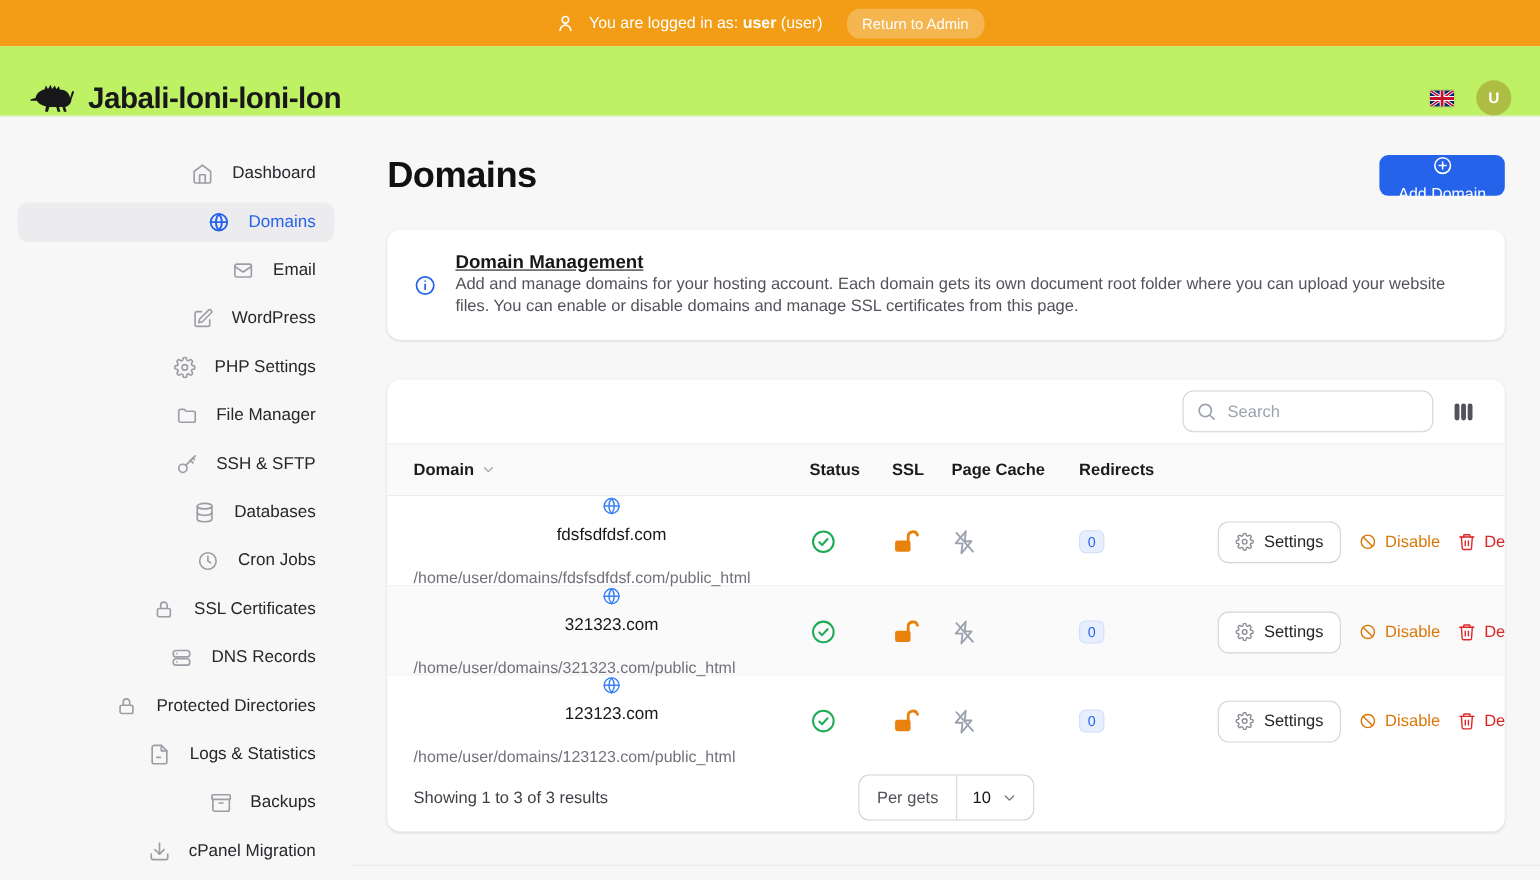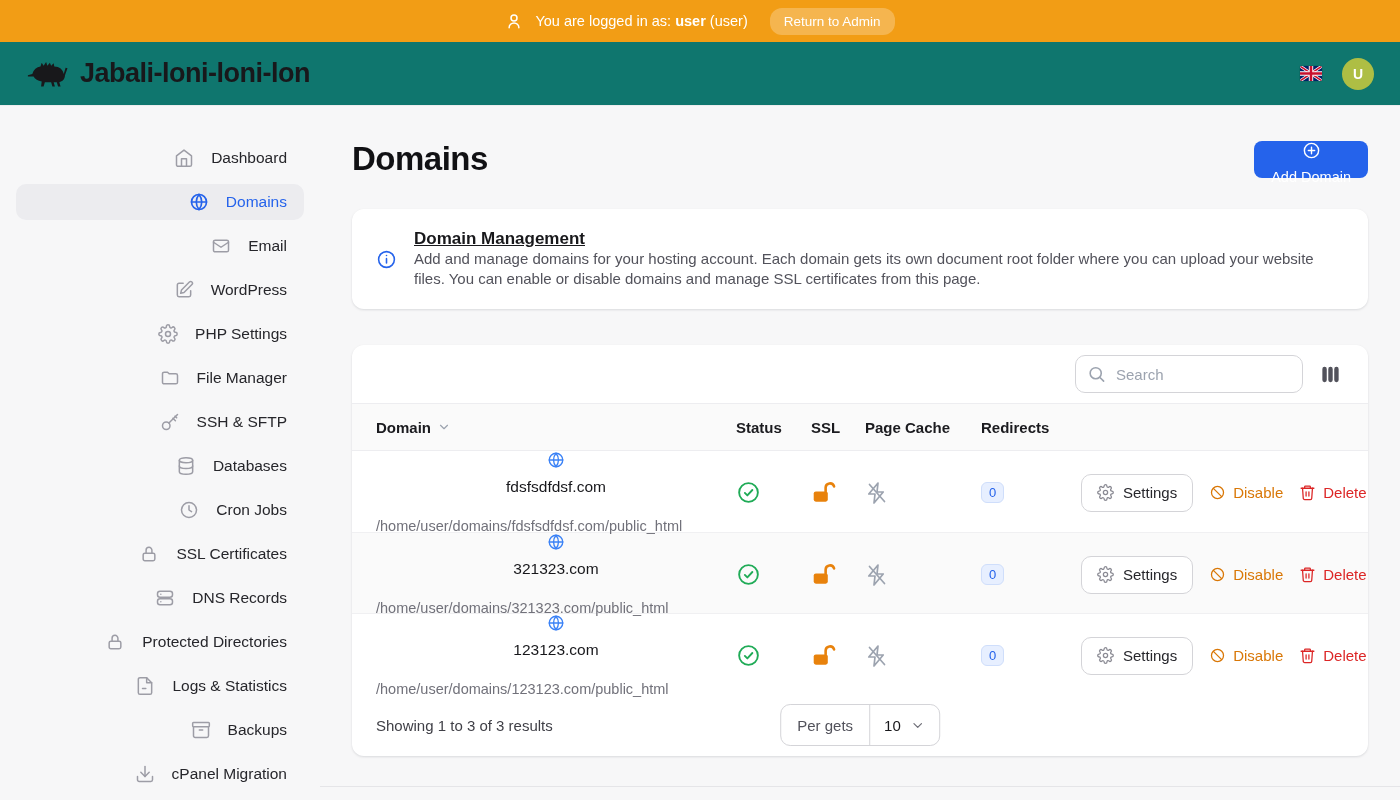--- a/index.html
+++ b/index.html
@@ -18,21 +18,21 @@
   }
   .topbar .who b { font-weight:bold; }
   .topbar .return-btn {
     background:rgba(255,255,255,.25); border:none; color:#fff;
     font:inherit; font-size:13.5px; padding:6px 14px; border-radius:12px;
     margin-left:10px; cursor:pointer;
   }
 
   
   .header {
-    height:64px; background:#0f766e; display:flex; align-items:center;
+    height:64px; background:#bef264; display:flex; align-items:flex-end;
     padding:0 26px; border-bottom:1px solid #ececee;
   }
   .brand { display:flex; align-items:center; gap:10px; }
   .brand-title { font-size:27px; font-weight:bold; letter-spacing:-.5px; color:#18181b; }
   .header-right { margin-left:auto; display:flex; align-items:center; gap:20px; }
   .flag { width:22px; height:15px; border-radius:2px; overflow:hidden; box-shadow:0 0 0 1px rgba(0,0,0,.08); }
   .avatar {
     width:32px; height:32px; border-radius:50%; background:#aebe44; color:#fff;
     display:flex; align-items:center; justify-content:center;
     font-size:14px; font-weight:bold; cursor:pointer;
@@ -103,21 +103,21 @@
   .cache-ico { color:#9ca3af; }
   .redir-badge {
     min-width:23px; height:21px; padding:0 6px; border-radius:6px;
     background:#e7efff; border:1px solid #cfdefb; color:#2563eb;
     font-size:13px; display:inline-flex; align-items:center; justify-content:center;
   }
   .actions-cell { display:flex; align-items:center; justify-content:flex-end; gap:16px; padding-right:24px; }
   .settings-btn {
     display:flex; align-items:center; gap:9px; height:38px; padding:0 15px;
     background:#fff; border:1px solid #d4d4d8; border-radius:10px;
-    font:inherit; font-size:15px; color:#26262b; cursor:pointer;
+    font:inherit; font-size:15px; color:#26262b; cursor:pointer;margin-left:26px;
   }
   .settings-btn .g-ico { color:#8b8b94; }
   .link-btn {
     display:flex; align-items:center; gap:7px; background:none; border:none;
     font:inherit; font-size:15px; cursor:pointer;
   }
   .link-disable { color:#d97706; }
   .link-delete { color:#dc2626; }
 
   .t-foot { padding:10px 24px; height:62px; display:flex; align-items:center; position:relative; }

